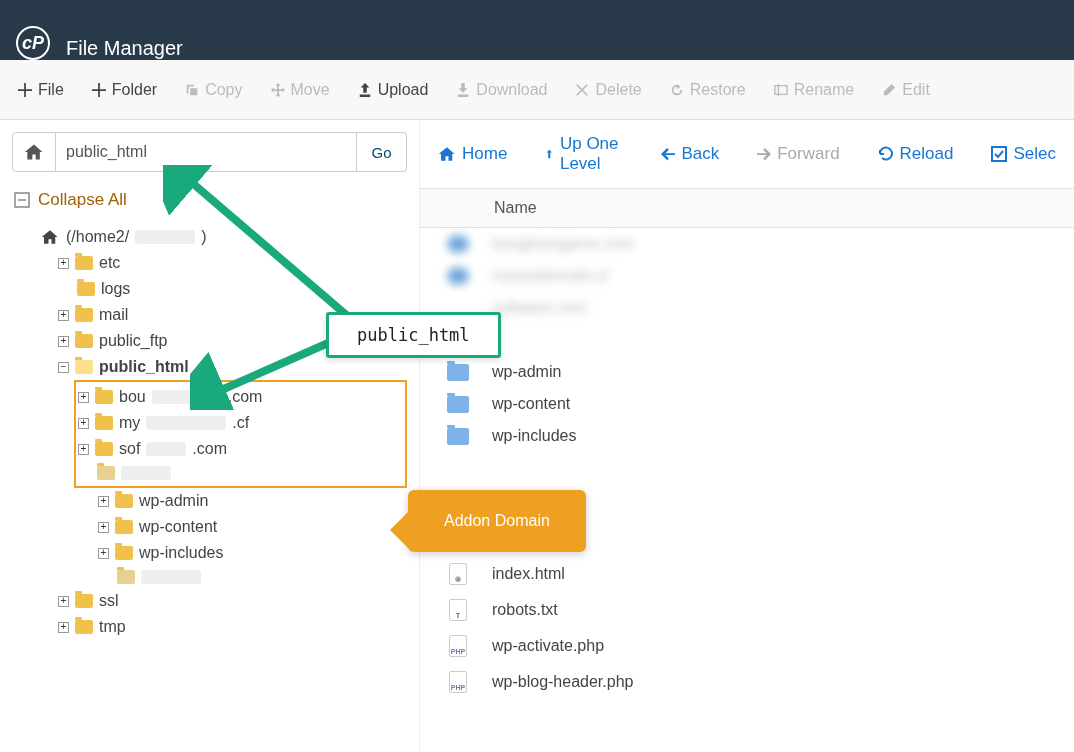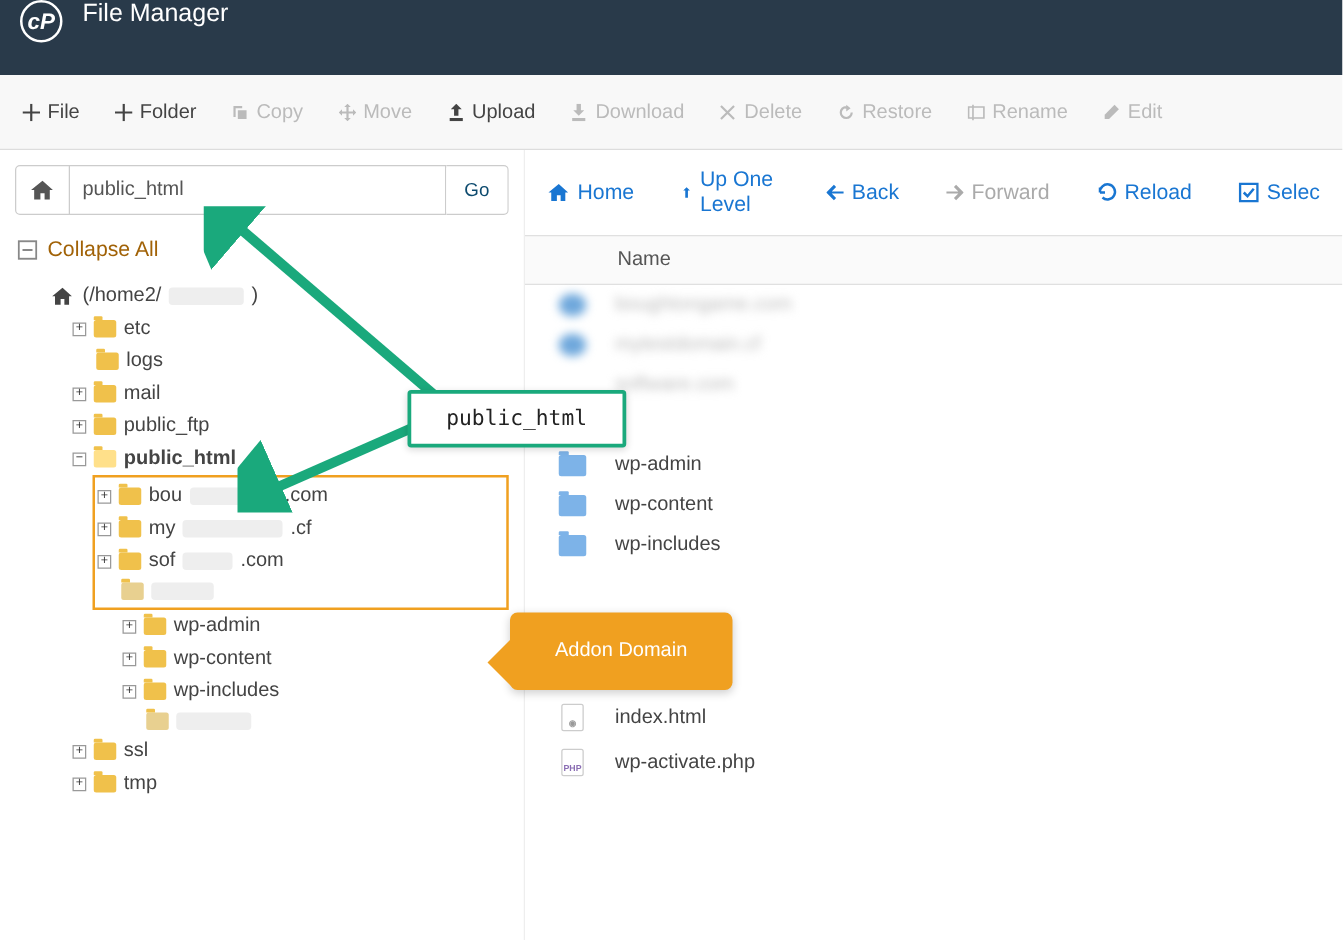--- a/index.html
+++ b/index.html
@@ -1,17 +1,17 @@
 <!DOCTYPE html>
 <html><head>
 <meta charset="utf-8">
 <style>
 *{margin:0;padding:0;box-sizing:border-box;font-family:Arial,Helvetica,sans-serif}
 body{background:#fff;width:1074px;height:752px;overflow:hidden;position:relative;color:#333}
-.header{background:#293a4a;height:60px;display:flex;align-items:flex-start;padding:0 16px;color:#fff}
+.header{background:#293a4a;height:60px;display:flex;align-items:flex-end;padding:0 16px;color:#fff}
 .logo{width:34px;height:34px;border:2px solid #fff;border-radius:50%;display:flex;align-items:center;justify-content:center;margin-right:16px;font-weight:bold;font-style:italic;font-size:18px}
 .header-title{font-size:20px;font-weight:400}
 .toolbar{background:#f8f8f8;border-bottom:1px solid #ddd;height:60px;display:flex;align-items:center;padding:0 18px;gap:28px}
 .toolbar-btn{display:flex;align-items:center;gap:6px;font-size:16px;color:#444;cursor:pointer}
 .toolbar-btn.disabled{color:#bbb}
 .toolbar-btn.disabled svg{fill:#bbb}
 .icon-sm{width:14px;height:14px;fill:#444;flex-shrink:0}
 .content{display:flex;height:calc(100% - 120px)}
 .sidebar{width:420px;border-right:1px solid #eee;padding:12px}
 .path-row{display:flex;gap:0;margin-bottom:18px}
@@ -334,23 +334,35 @@
           <span>license.txt</span>
         </div>
       <div class="file-row">
           <div class="icon-cell">
             <div class="file-icon html">◉</div>
           </div>
           <span>index.html</span>
         </div>
       <div class="file-row">
           <div class="icon-cell">
+            <div class="file-icon txt">T</div>
+          </div>
+          <span>robots.txt</span>
+        </div>
+      <div class="file-row">
+          <div class="icon-cell">
             <div class="file-icon php">PHP</div>
           </div>
           <span>wp-activate.php</span>
+        </div>
+      <div class="file-row">
+          <div class="icon-cell">
+            <div class="file-icon php">PHP</div>
+          </div>
+          <span>wp-blog-header.php</span>
         </div>
     </div>
   </div>
 </div>
 
 <div class="callout-box" style="left:326px;top:312px">public_html</div>
 <div class="callout-orange" style="left:408px;top:490px"><span>Addon Domain</span></div>
 
 <svg class="arrow" style="left:163px;top:165px" width="200" height="170">
   <defs>

